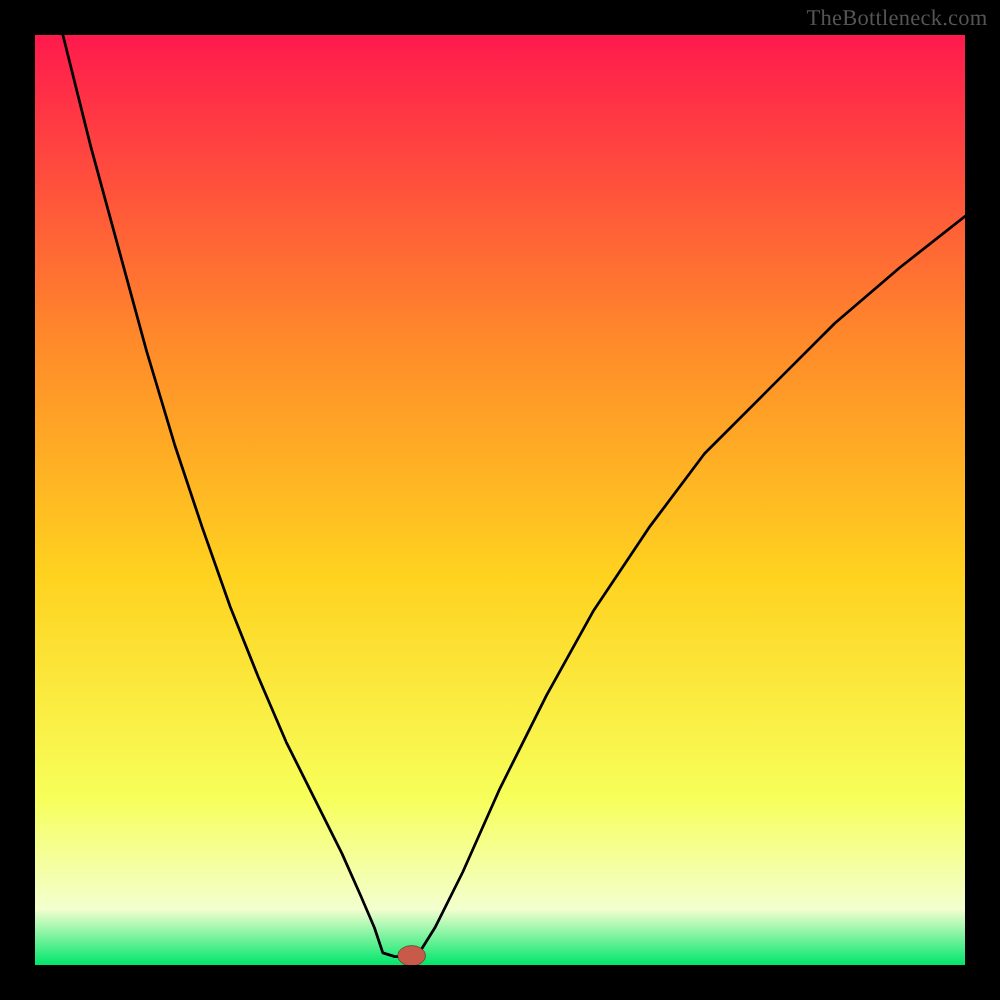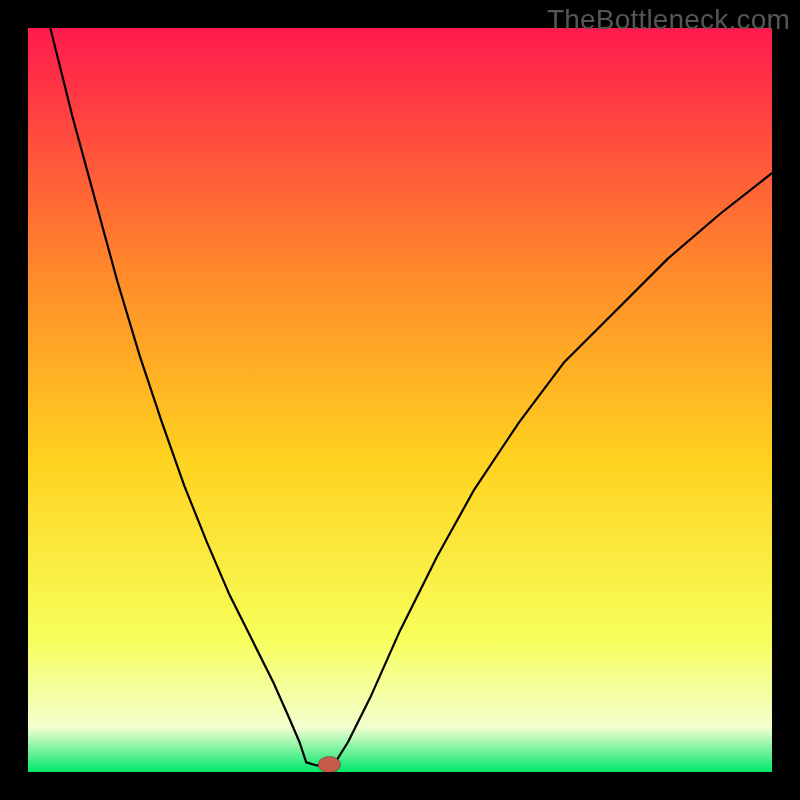--- a/index.html
+++ b/index.html
@@ -15,23 +15,24 @@
     position: relative;
     width: 800px;
     height: 800px;
     background: #000;
   }
   .watermark {
     position: absolute;
     top: 4px;
     right: 10px;
     color: #555;
-    font-size: 28px;
+    font-size: 18px;
     letter-spacing: 0.2px;
     z-index: 5;
+    font-family: Liberation Serif, serif;
   }
   .plot-wrap {
     position: absolute;
     left: 28px;
     top: 28px;
     width: 744px;
     height: 744px;
     background: #000;
   }
   svg { display: block; }

